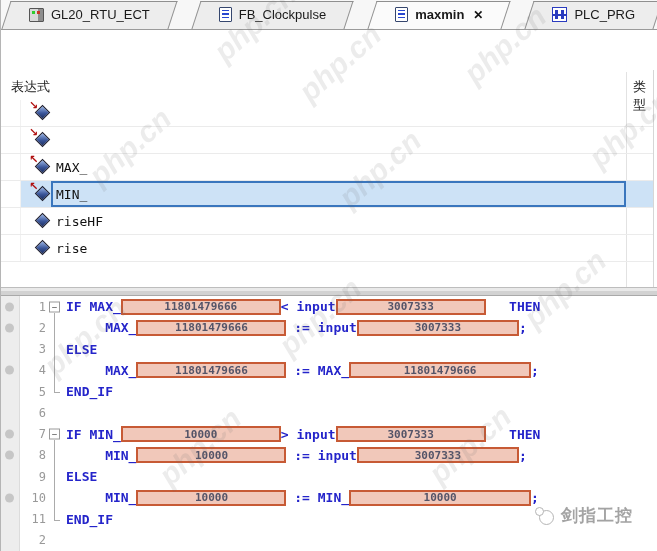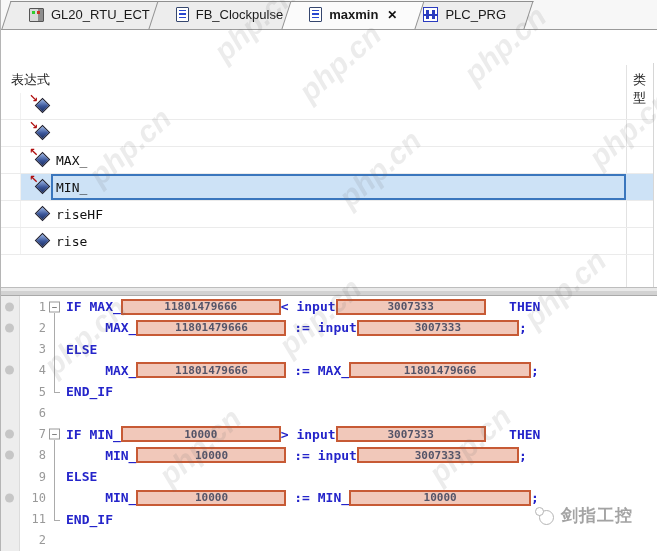--- a/index.html
+++ b/index.html
@@ -2,21 +2,21 @@
 <html><head>
 <meta charset="utf-8">
 <style>
   html,body{margin:0;padding:0;background:#fff;}
   body{width:657px;height:551px;overflow:hidden;position:relative;
        font-family:"Liberation Sans",sans-serif;-webkit-font-smoothing:antialiased;}
   .screen{position:absolute;inset:0;background:#fff;border-left:1px solid #b5b5b5;box-sizing:border-box;}
 
   
   .tabbar{position:absolute;left:0;top:0;width:657px;height:30px;background:#f7f7f7;
-          border-bottom:1px solid #9a9a9a;display:flex;align-items:stretch;padding-left:12px;overflow:hidden;box-sizing:border-box;}
+          border-bottom:1px solid #9a9a9a;display:flex;align-items:stretch;padding-left:12px;overflow:hidden;box-sizing:border-box;gap:43px;}
   .tab{position:relative;display:flex;align-items:center;padding:0 16px;margin-right:-6px;cursor:default;z-index:1;}
   .tab .tab-bg{position:absolute;inset:1px -7px 0 -7px;transform:skewX(-18deg);
                background:#ededed;border:1px solid #8f8f8f;border-bottom:none;z-index:0;}
   .tab.active{z-index:3;}
   .tab.active .tab-bg{background:#fbfbfb;}
   .tab .tab-label{position:relative;z-index:1;font-size:13px;color:#1a1a1a;margin-left:7px;white-space:nowrap;}
   .tab.active .tab-label{font-weight:bold;}
   .tab .close{position:relative;z-index:1;margin-left:9px;font-size:12px;font-weight:bold;color:#111;}
 
   
@@ -33,21 +33,21 @@
         background-position:center;background-repeat:no-repeat;}
   .icon-fbd::before{content:"";position:absolute;left:2px;top:2px;width:3px;height:9px;background:#2a3bbf;}
   .icon-fbd::after{content:"";position:absolute;right:2px;top:2px;width:3px;height:9px;background:#2a3bbf;}
 
   
   .titlebar{position:absolute;left:0;top:33px;width:657px;height:30px;background:#58585a;
             display:flex;align-items:center;box-sizing:border-box;padding-left:27px;}
   .titlebar span{color:#fff;font-size:13px;font-weight:bold;letter-spacing:.2px;}
 
   
-  .watch{position:absolute;left:0;top:63px;width:657px;height:224px;background:#fff;}
+  .watch{position:absolute;left:0;top:70px;width:657px;height:224px;background:#fff;}
   .watch-inner{position:absolute;left:0;top:0;width:653px;height:224px;border-right:1px solid #d6d6d6;box-sizing:border-box;}
   .watch-header{position:relative;height:30px;}
   .watch-header .col-expr{position:absolute;left:10px;top:8px;font-size:13px;color:#222;}
   .watch-header .col-type{position:absolute;left:632px;top:8px;font-size:13px;color:#222;}
   .col-div{position:absolute;left:625px;top:2px;bottom:0;width:1px;background:#e2e2e2;}
   .watch-rows{position:absolute;left:0;top:30px;right:0;}
   .wrow{display:grid;grid-template-columns:20px 30px 575px 28px;height:26px;
         border-bottom:1px solid #ebebeb;align-items:center;}
   .wrow .gcell{height:100%;border-right:1px solid #f1f1f1;}
   .wrow .ncell{height:100%;display:flex;align-items:center;font-size:13px;color:#111;

